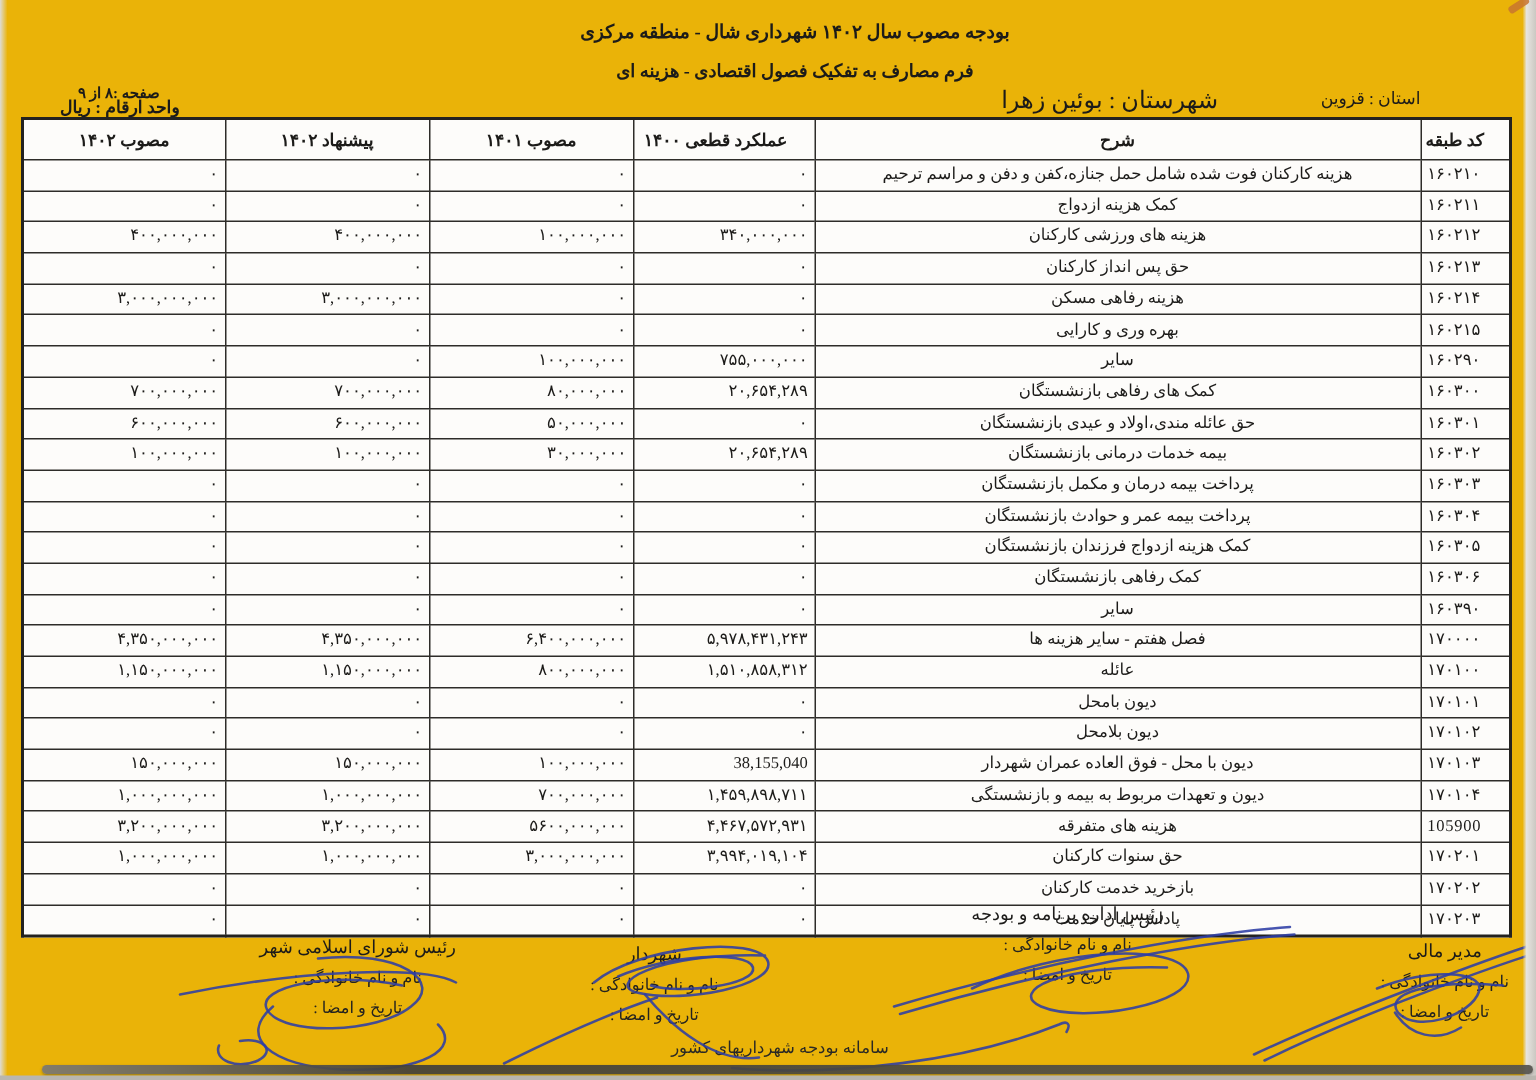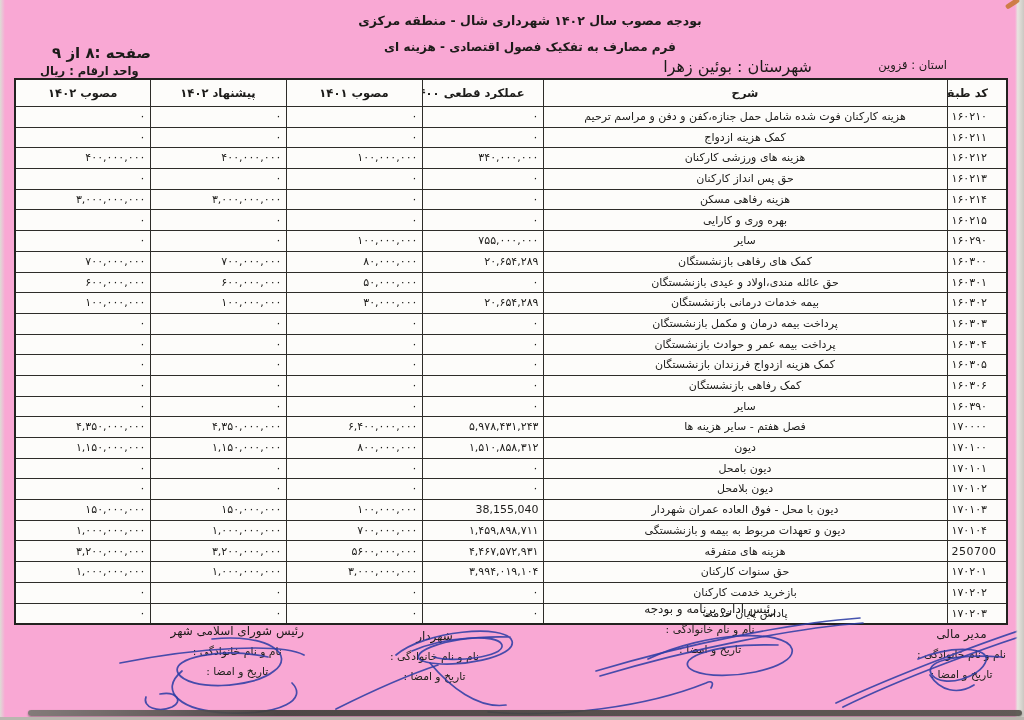--- a/index.html
+++ b/index.html
@@ -3,34 +3,34 @@
 <meta charset="utf-8">
 <style>
   html,body{margin:0;padding:0;}
   body{
     width:1024px;height:720px;position:relative;overflow:hidden;
     background:#f4f3f0;
     font-family:"DejaVu Sans", sans-serif;
     color:#1c1b19;
     direction:rtl;
   }
-  .page{position:absolute;inset:0;background:#f9a8d4;}
+  .page{position:absolute;inset:0;background:#eab308;font-family:Liberation Serif, serif;}
   
   .edge-right{position:absolute;top:0;bottom:0;right:0;width:9px;background:linear-gradient(270deg,#cbc8c2,#e7e5e0 70%,rgba(252,251,248,0));}
   .edge-left{position:absolute;top:0;bottom:0;left:0;width:5px;background:linear-gradient(90deg,#dedcd6,rgba(252,251,248,0));}
   .corner-mark{position:absolute;top:1px;right:4px;width:15px;height:5px;background:var(--accent-mark,#c8742f);transform:rotate(-33deg);border-radius:2px;opacity:.85;}
   .scan-band{position:absolute;left:28px;right:2px;top:710px;height:6px;border-radius:4px;
     background:linear-gradient(90deg,#7a7873,#403f3b 25%,#4a4943 60%,#55534d);opacity:.92;box-shadow:0 1px 2px rgba(60,58,52,.5);}
   .scan-band-thin{position:absolute;left:0;right:0;top:717px;height:3px;background:#b9b6af;}
 
   
   .doc-title{position:absolute;left:0;width:1060px;text-align:center;font-weight:bold;}
   .title-1{top:13px;font-size:12.5px;}
   .title-2{top:40px;font-size:12px;}
-  .page-label{position:absolute;left:52px;top:44px;font-size:15px;font-weight:bold;}
+  .page-label{position:absolute;left:52px;top:56px;font-size:10px;font-weight:bold;}
   .unit-label{position:absolute;left:40px;top:64px;font-size:11.5px;font-weight:bold;}
   .province-label{position:absolute;right:77px;top:58px;font-size:11.5px;text-align:center;}
   .county-label{position:absolute;right:212px;top:57px;font-size:16px;}
 
   
   table.budget{
     position:absolute;top:78px;right:16px;width:992px;
     border-collapse:collapse;table-layout:fixed;
     border:2px solid #232220;background:#fdfcfa;
   }
@@ -212,21 +212,21 @@
         <tr>
           <td class="cell-code">۱۷۰۰۰۰</td>
           <td class="cell-desc">فصل هفتم - سایر هزینه ها</td>
           <td class="cell-num">۵,۹۷۸,۴۳۱,۲۴۳</td>
           <td class="cell-num">۶,۴۰۰,۰۰۰,۰۰۰</td>
           <td class="cell-num">۴,۳۵۰,۰۰۰,۰۰۰</td>
           <td class="cell-num">۴,۳۵۰,۰۰۰,۰۰۰</td>
         </tr>
         <tr>
           <td class="cell-code">۱۷۰۱۰۰</td>
-          <td class="cell-desc">دیون</td>
+          <td class="cell-desc">عائله</td>
           <td class="cell-num">۱,۵۱۰,۸۵۸,۳۱۲</td>
           <td class="cell-num">۸۰۰,۰۰۰,۰۰۰</td>
           <td class="cell-num">۱,۱۵۰,۰۰۰,۰۰۰</td>
           <td class="cell-num">۱,۱۵۰,۰۰۰,۰۰۰</td>
         </tr>
         <tr>
           <td class="cell-code">۱۷۰۱۰۱</td>
           <td class="cell-desc">دیون بامحل</td>
           <td class="cell-num">۰</td>
           <td class="cell-num">۰</td>
@@ -251,21 +251,21 @@
         </tr>
         <tr>
           <td class="cell-code">۱۷۰۱۰۴</td>
           <td class="cell-desc">دیون و تعهدات مربوط به بیمه و بازنشستگی</td>
           <td class="cell-num">۱,۴۵۹,۸۹۸,۷۱۱</td>
           <td class="cell-num">۷۰۰,۰۰۰,۰۰۰</td>
           <td class="cell-num">۱,۰۰۰,۰۰۰,۰۰۰</td>
           <td class="cell-num">۱,۰۰۰,۰۰۰,۰۰۰</td>
         </tr>
         <tr>
-          <td class="cell-code">250700</td>
+          <td class="cell-code">105900</td>
           <td class="cell-desc">هزینه های متفرقه</td>
           <td class="cell-num">۴,۴۶۷,۵۷۲,۹۳۱</td>
           <td class="cell-num">۵۶۰۰,۰۰۰,۰۰۰</td>
           <td class="cell-num">۳,۲۰۰,۰۰۰,۰۰۰</td>
           <td class="cell-num">۳,۲۰۰,۰۰۰,۰۰۰</td>
         </tr>
         <tr>
           <td class="cell-code">۱۷۰۲۰۱</td>
           <td class="cell-desc">حق سنوات کارکنان</td>
           <td class="cell-num">۳,۹۹۴,۰۱۹,۱۰۴</td>
@@ -306,20 +306,21 @@
     <div class="sig-title">شهردار</div>
     <div class="sig-line">نام و نام خانوادگی :</div>
     <div class="sig-line">تاریخ و امضا :</div>
   </div>
   <div class="sig-block sig-council">
     <div class="sig-title">رئیس شورای اسلامی شهر</div>
     <div class="sig-line">نام و نام خانوادگی :</div>
     <div class="sig-line">تاریخ و امضا :</div>
   </div>
 
+  <div class="system-label">سامانه بودجه شهرداریهای کشور</div>
 
   <svg class="sig-svg" viewBox="0 0 1024 105" aria-hidden="true">
     <g>
       <path d="M836,88 C900,58 988,26 1018,16"></path>
       <path d="M843,92 C906,61 994,30 1022,21"></path>
       <path d="M918,44 C952,30 990,32 986,46 C981,62 944,74 932,60 C923,48 950,38 1002,42"></path>
       <path d="M930,60 C940,76 958,80 974,70"></path>
     </g>
     <g>
       <path d="M596,56 C690,28 792,8 860,3"></path>

